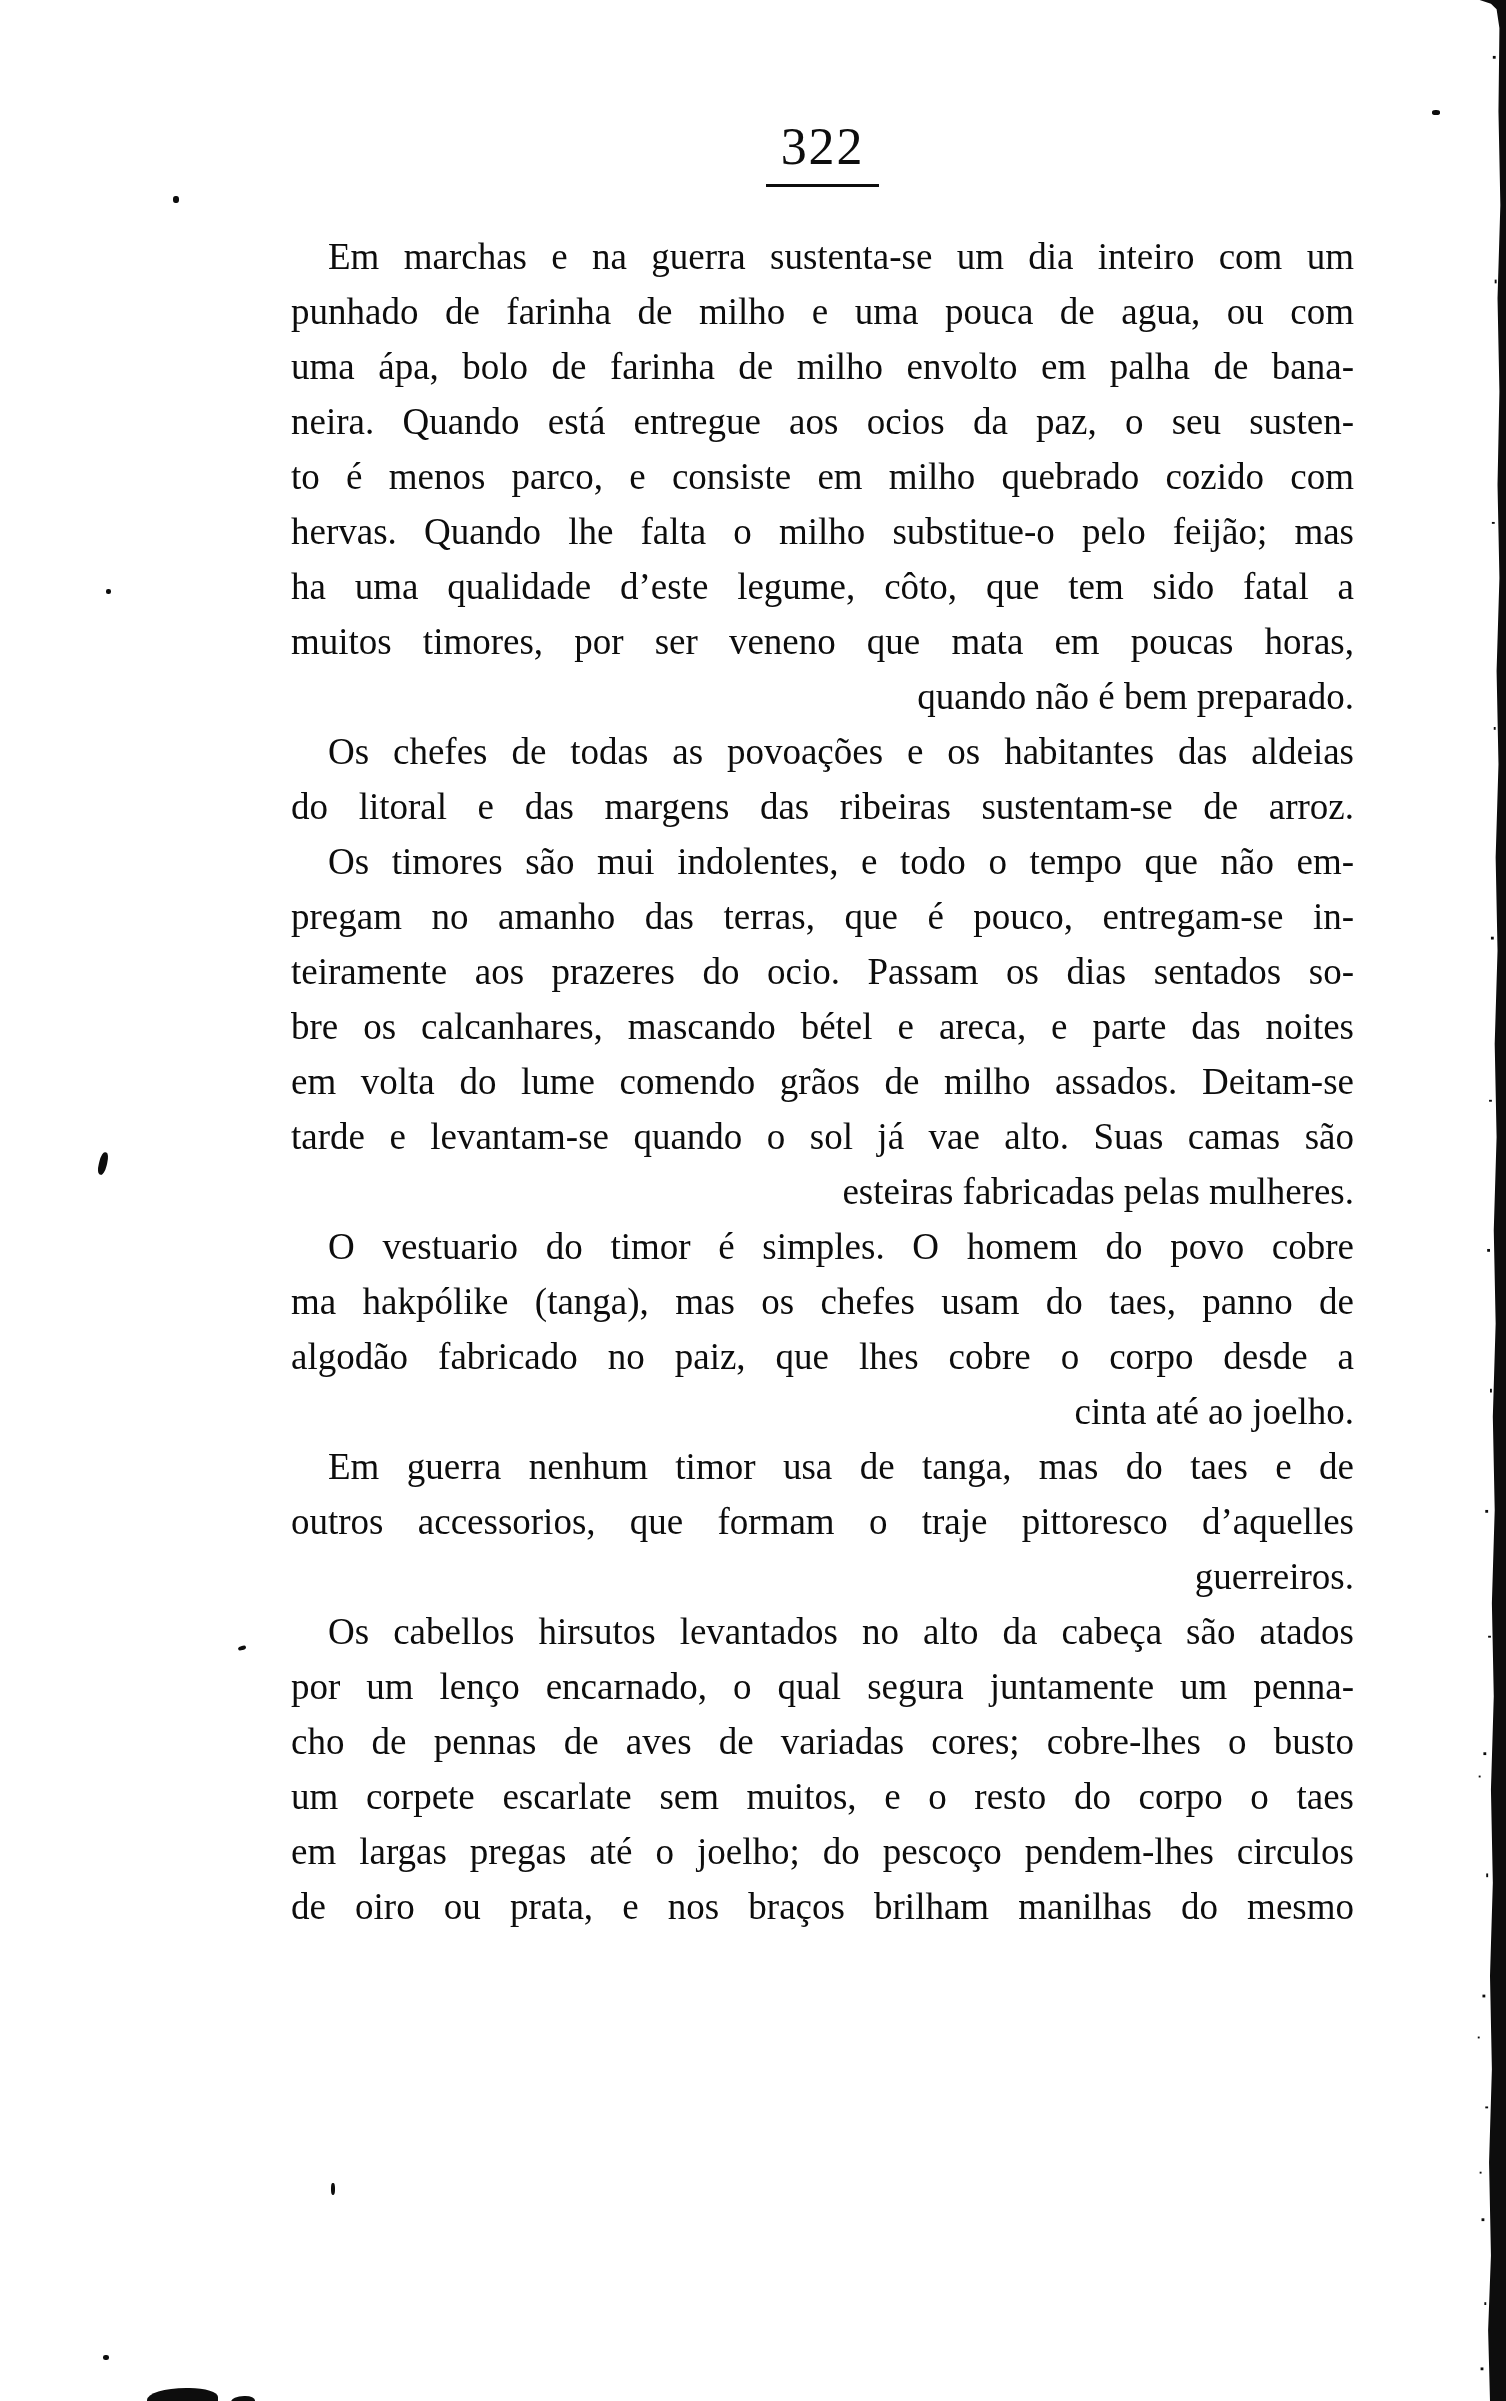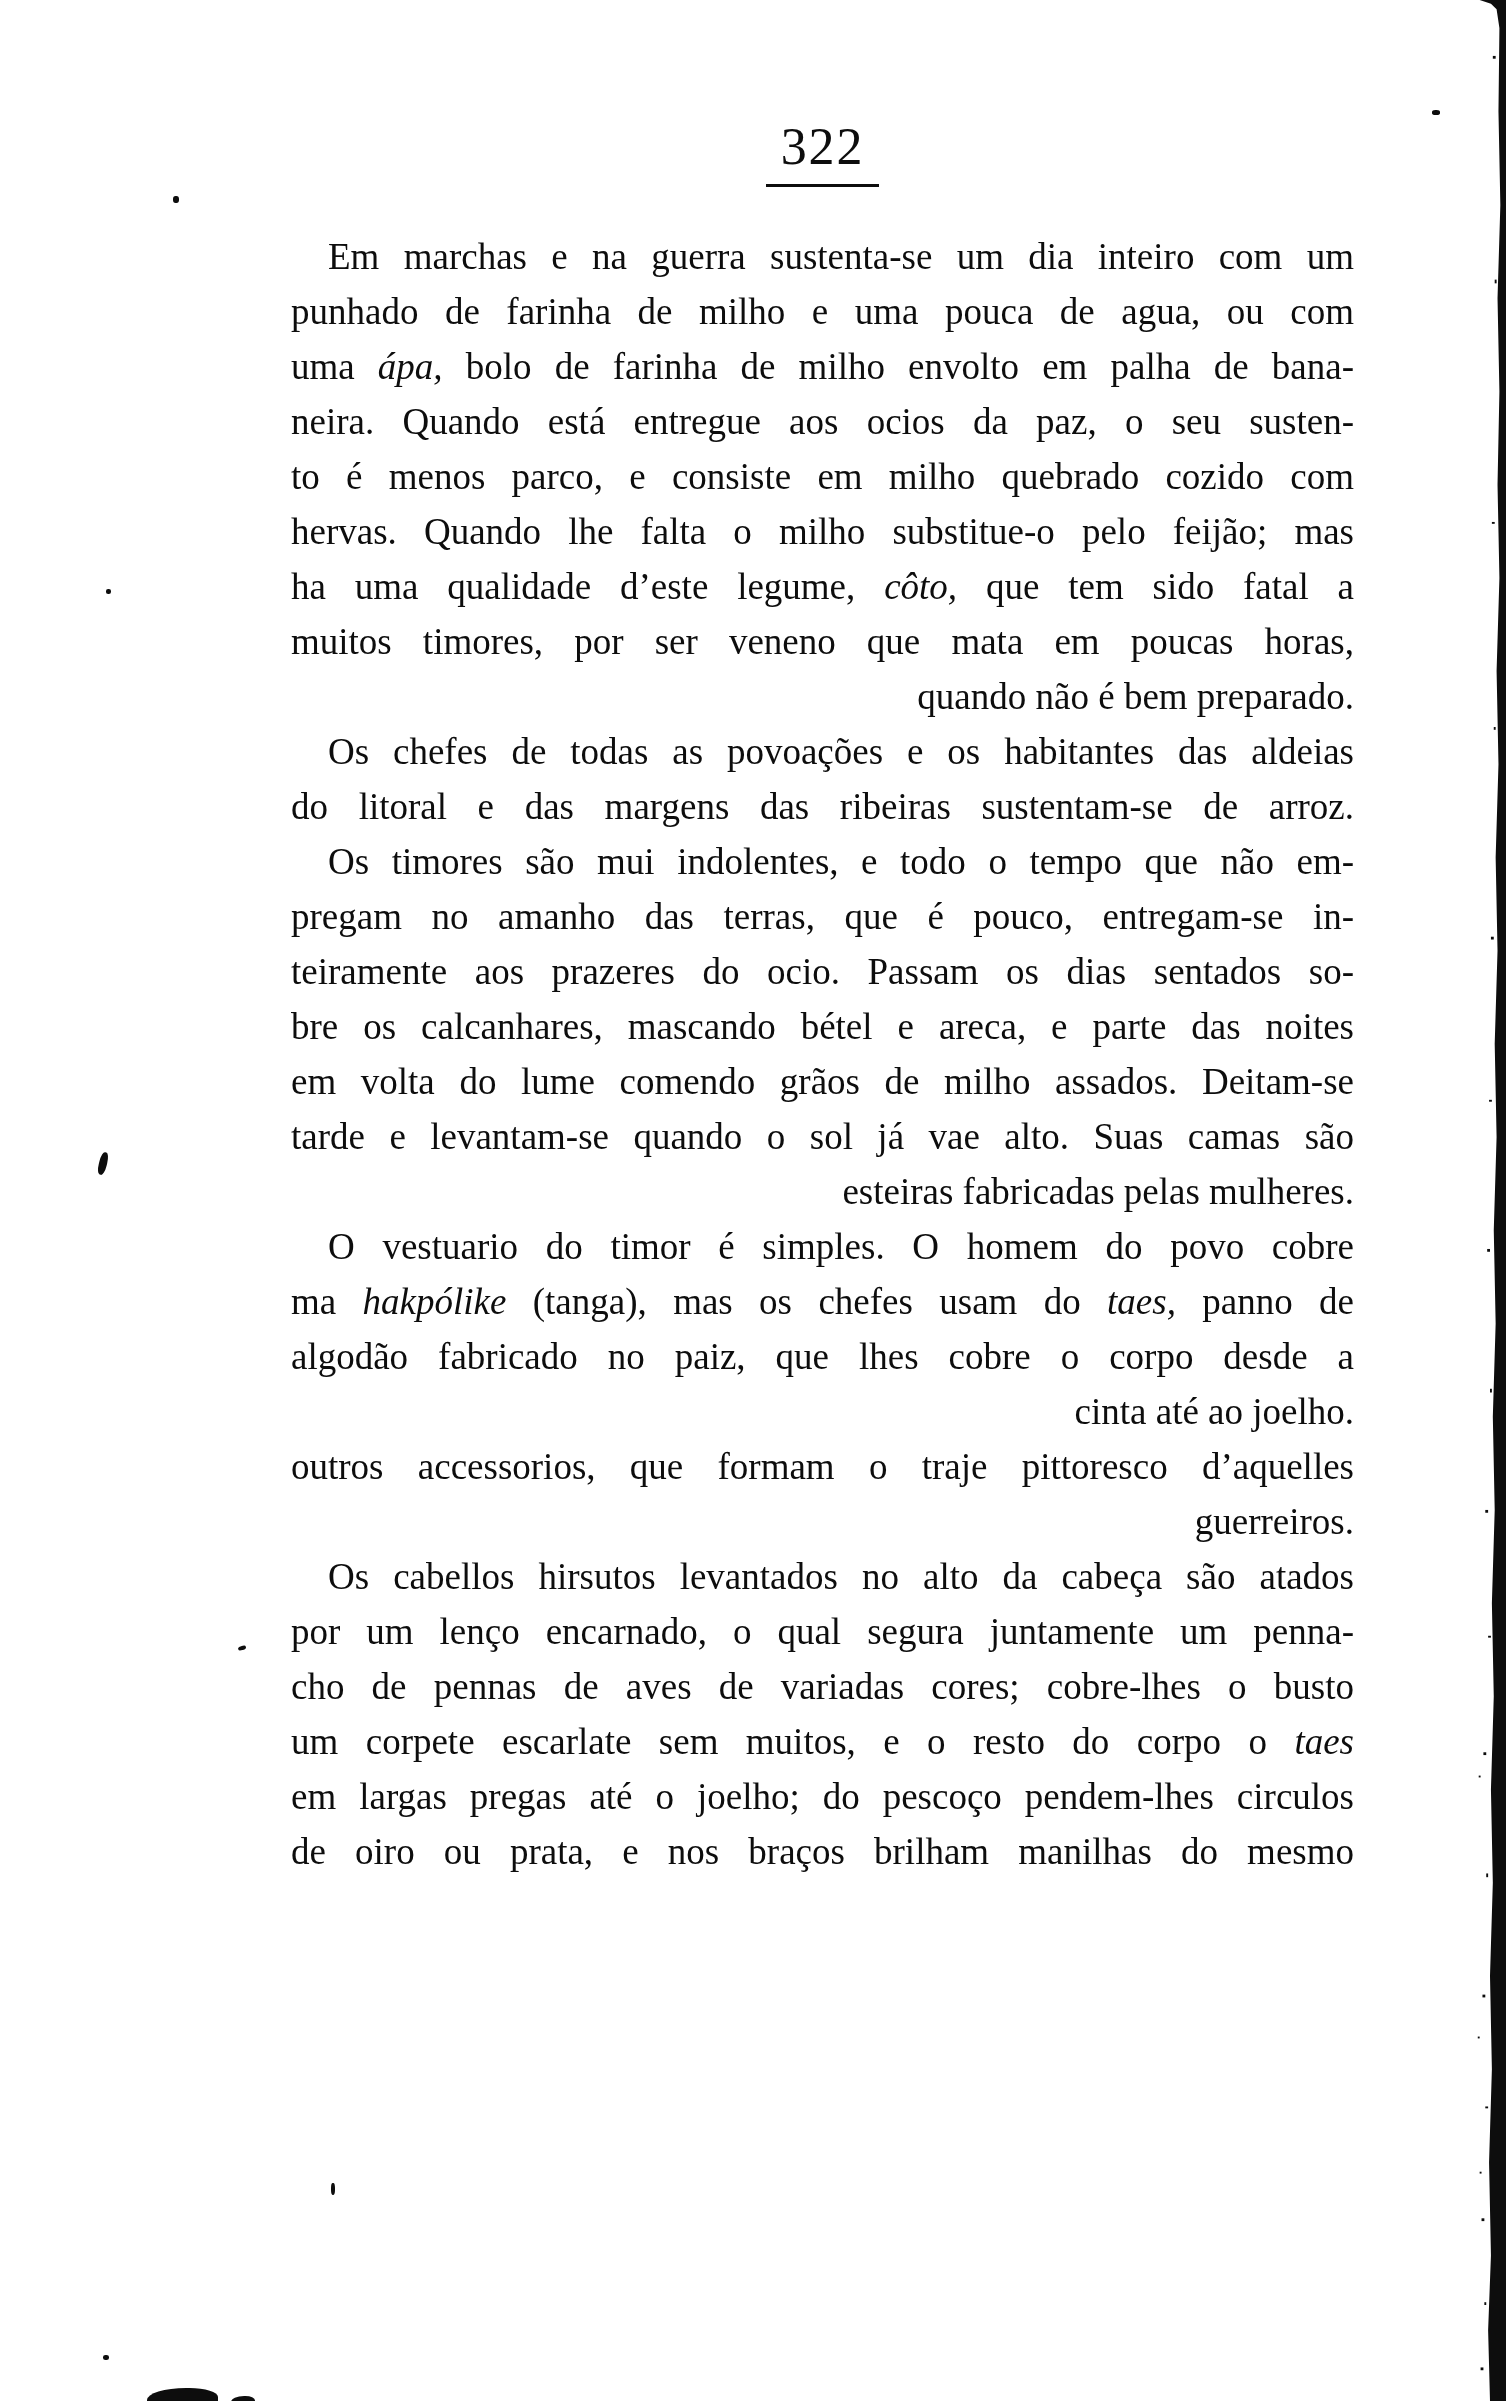--- a/index.html
+++ b/index.html
@@ -34,21 +34,21 @@
     height:55px;
     overflow:hidden;
     text-align:justify;
     white-space:normal;
   }
   
   .line::after{content:"";display:inline-block;width:100%;height:0;}
   .line.last{text-align:right;}
   .line.last::after{content:none;}
   .line.indent{text-indent:37px;}
-  .it{font-style:italic;}
+  .it{}
   
   .speck{
     position:absolute;
     background:#0d0d0d;
     border-radius:45%;
   }
   .speck.blob{
     border-radius:55% 40% 10% 20% / 80% 60% 0 0;
   }
   .edge-band{
@@ -80,20 +80,21 @@
     <div class="line"><span>pregam no amanho das terras, que é pouco, entregam-se in-</span></div>
     <div class="line"><span>teiramente aos prazeres do ocio. Passam os dias sentados so-</span></div>
     <div class="line"><span>bre os calcanhares, mascando bétel e areca, e parte das noites</span></div>
     <div class="line"><span>em volta do lume comendo grãos de milho assados. Deitam-se</span></div>
     <div class="line"><span>tarde e levantam-se quando o sol já vae alto. Suas camas são</span></div>
     <div class="line last"><span>esteiras fabricadas pelas mulheres.</span></div>
     <div class="line indent"><span>O vestuario do timor é simples. O homem do povo cobre</span></div>
     <div class="line"><span>ma </span><span class="it">hakpólike</span><span> (tanga), mas os chefes usam do </span><span class="it">taes,</span><span> panno de</span></div>
     <div class="line"><span>algodão fabricado no paiz, que lhes cobre o corpo desde a</span></div>
     <div class="line last"><span>cinta até ao joelho.</span></div>
+    <div class="line indent"><span>Em guerra nenhum timor usa de tanga, mas do </span><span class="it">taes</span><span> e de</span></div>
     <div class="line"><span>outros accessorios, que formam o traje pittoresco d’aquelles</span></div>
     <div class="line last"><span>guerreiros.</span></div>
     <div class="line indent"><span>Os cabellos hirsutos levantados no alto da cabeça são atados</span></div>
     <div class="line"><span>por um lenço encarnado, o qual segura juntamente um penna-</span></div>
     <div class="line"><span>cho de pennas de aves de variadas cores; cobre-lhes o busto</span></div>
     <div class="line"><span>um corpete escarlate sem muitos, e o resto do corpo o </span><span class="it">taes</span></div>
     <div class="line"><span>em largas pregas até o joelho; do pescoço pendem-lhes circulos</span></div>
     <div class="line"><span>de oiro ou prata, e nos braços brilham manilhas do mesmo</span></div>
   </div>
 

